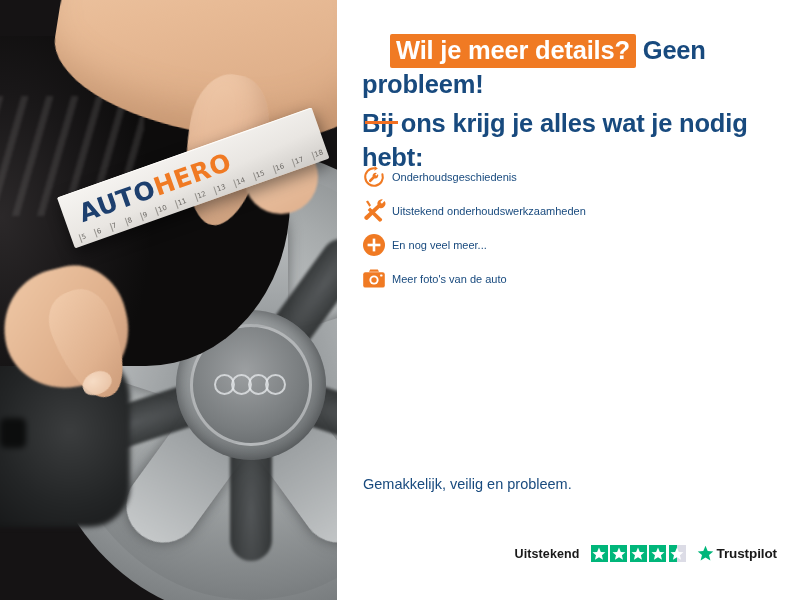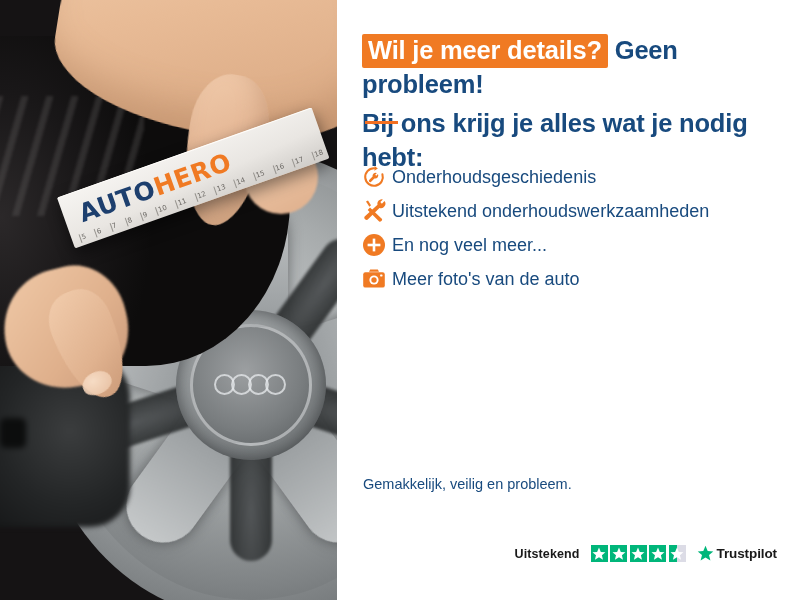--- a/index.html
+++ b/index.html
@@ -323,20 +323,21 @@
     line-height: 34px;
     color: #184A7E;
     letter-spacing: -0.2px;
   }
   .hl-mark {
     background: #F07A23;
     color: #ffffff;
     padding: 2px 6px 4px 6px;
     border-radius: 2px;
     box-decoration-break: clone;
+    margin-left: 28px;
     -webkit-box-decoration-break: clone;
   }
   .hl-plain { color: #184A7E; }
   .hl-line2 { display: block; margin-top: 5px; }
 
   .rule {
     position: absolute;
     left: 28px;
     top: 121px;
     width: 33px;
@@ -358,21 +359,21 @@
   }
   .feature .ficon {
     width: 30px;
     min-width: 30px;
     height: 26px;
     display: flex;
     align-items: center;
     justify-content: flex-start;
   }
   .feature .flabel {
-    font-size: 18px;
+    font-size: 11px;
     color: #184A7E;
     line-height: 20px;
     white-space: nowrap;
   }
 
   
   .para {
     position: absolute;
     left: 26px;
     width: 425px;

